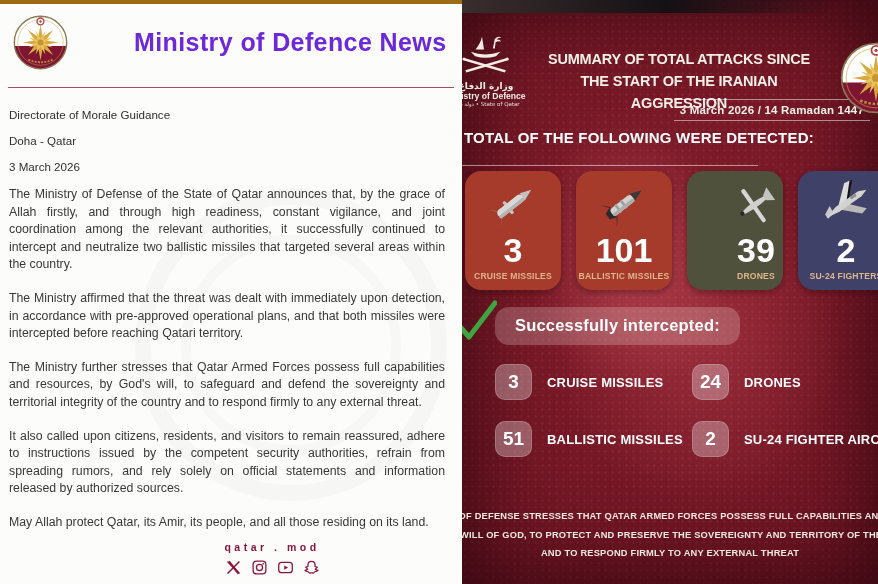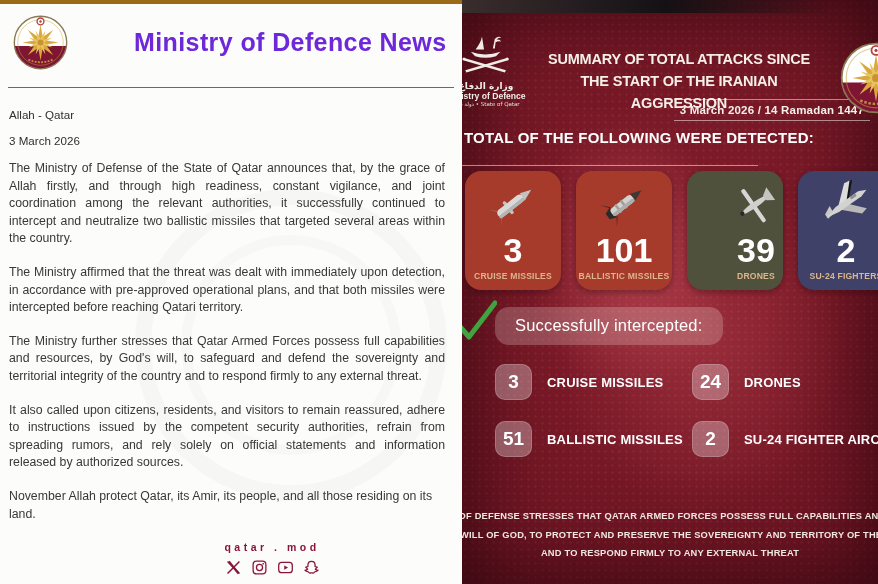--- a/index.html
+++ b/index.html
@@ -76,21 +76,21 @@
   .card-olive{background:#50513c;padding-left:44px;}
   .card-navy{background:#3f4168;}
   .card-icon{height:48px;display:flex;align-items:center;justify-content:center;}
   .card-icon svg{width:78px;height:48px;}
   .card-value{font-size:34px;font-weight:bold;line-height:30px;color:#fff;}
   .card-label{font-size:8.6px;font-weight:bold;letter-spacing:.2px;color:#dcb68c;white-space:nowrap;}
 
   
   .check-icon{position:absolute;top:299px;left:-7px;width:42px;height:46px;}
   .intercepted-pill{position:absolute;top:307px;left:33px;padding:9px 20px 10px 20px;border-radius:14px;
-        background:rgba(246,231,227,.24);font-size:16.5px;font-weight:normal;letter-spacing:.2px;color:#fff;}
+        background:rgba(246,231,227,.24);font-size:16.5px;font-weight:bold;letter-spacing:.2px;color:#fff;}
   .intercepted-grid{position:absolute;top:364px;left:33px;width:420px;display:grid;
         grid-template-columns:197px 1fr;row-gap:21px;}
   .int-item{display:flex;align-items:center;gap:15px;}
   .int-num{min-width:37px;height:36px;box-sizing:border-box;padding:0 5px;border-radius:10px;
         background:rgba(255,255,255,.30);display:flex;align-items:center;justify-content:center;
         font-size:19px;font-weight:bold;color:#fff;box-shadow:inset 0 0 0 1px rgba(255,255,255,.18);}
   .int-label{font-size:13px;font-weight:bold;letter-spacing:.2px;color:#fff;white-space:nowrap;}
 
   
   .rp-footer{position:absolute;top:507px;left:0;width:416px;font-size:9.3px;font-weight:bold;
@@ -144,30 +144,31 @@
           <circle cx="32" cy="7.5" r="1.4" fill="#b5413f"></circle>
           <path d="M18 52 Q32 58 46 52" stroke="#caa23f" fill="none" stroke-width="2.2" stroke-dasharray="2.2 1.6" opacity=".85"></path>
         </svg>
       </div>
       <div class="lp-title">Ministry of Defence News</div>
     </div>
 
     <hr class="lp-rule">
 
     <div class="lp-meta">
-      <div>Allah - Qatar</div>
+      <div>Directorate of Morale Guidance</div>
+      <div>Doha - Qatar</div>
       <div>3 March 2026</div>
     </div>
 
     <div class="lp-body">
       <p>The Ministry of Defense of the State of Qatar announces that, by the grace of Allah firstly, and through high readiness, constant vigilance, and joint coordination among the relevant authorities, it successfully continued to intercept and neutralize two ballistic missiles that targeted several areas within the country.</p>
       <p>The Ministry affirmed that the threat was dealt with immediately upon detection, in accordance with pre-approved operational plans, and that both missiles were intercepted before reaching Qatari territory.</p>
       <p>The Ministry further stresses that Qatar Armed Forces possess full capabilities and resources, by God's will, to safeguard and defend the sovereignty and territorial integrity of the country and to respond firmly to any external threat.</p>
       <p>It also called upon citizens, residents, and visitors to remain reassured, adhere to instructions issued by the competent security authorities, refrain from spreading rumors, and rely solely on official statements and information released by authorized sources.</p>
-      <p>November Allah protect Qatar, its Amir, its people, and all those residing on its land.</p>
+      <p>May Allah protect Qatar, its Amir, its people, and all those residing on its land.</p>
     </div>
 
     <div class="lp-footer">
       <div class="lp-handle">qatar . mod</div>
       <div class="lp-social">
         <a>
           <svg viewBox="0 0 20 20" fill="none" stroke="#8a1538" stroke-width="1.8">
             <path d="M3 3 L17 17 M17 3 L3 17"></path>
             <path d="M4.5 3 L16 17" stroke-width="2.6"></path>
           </svg>

